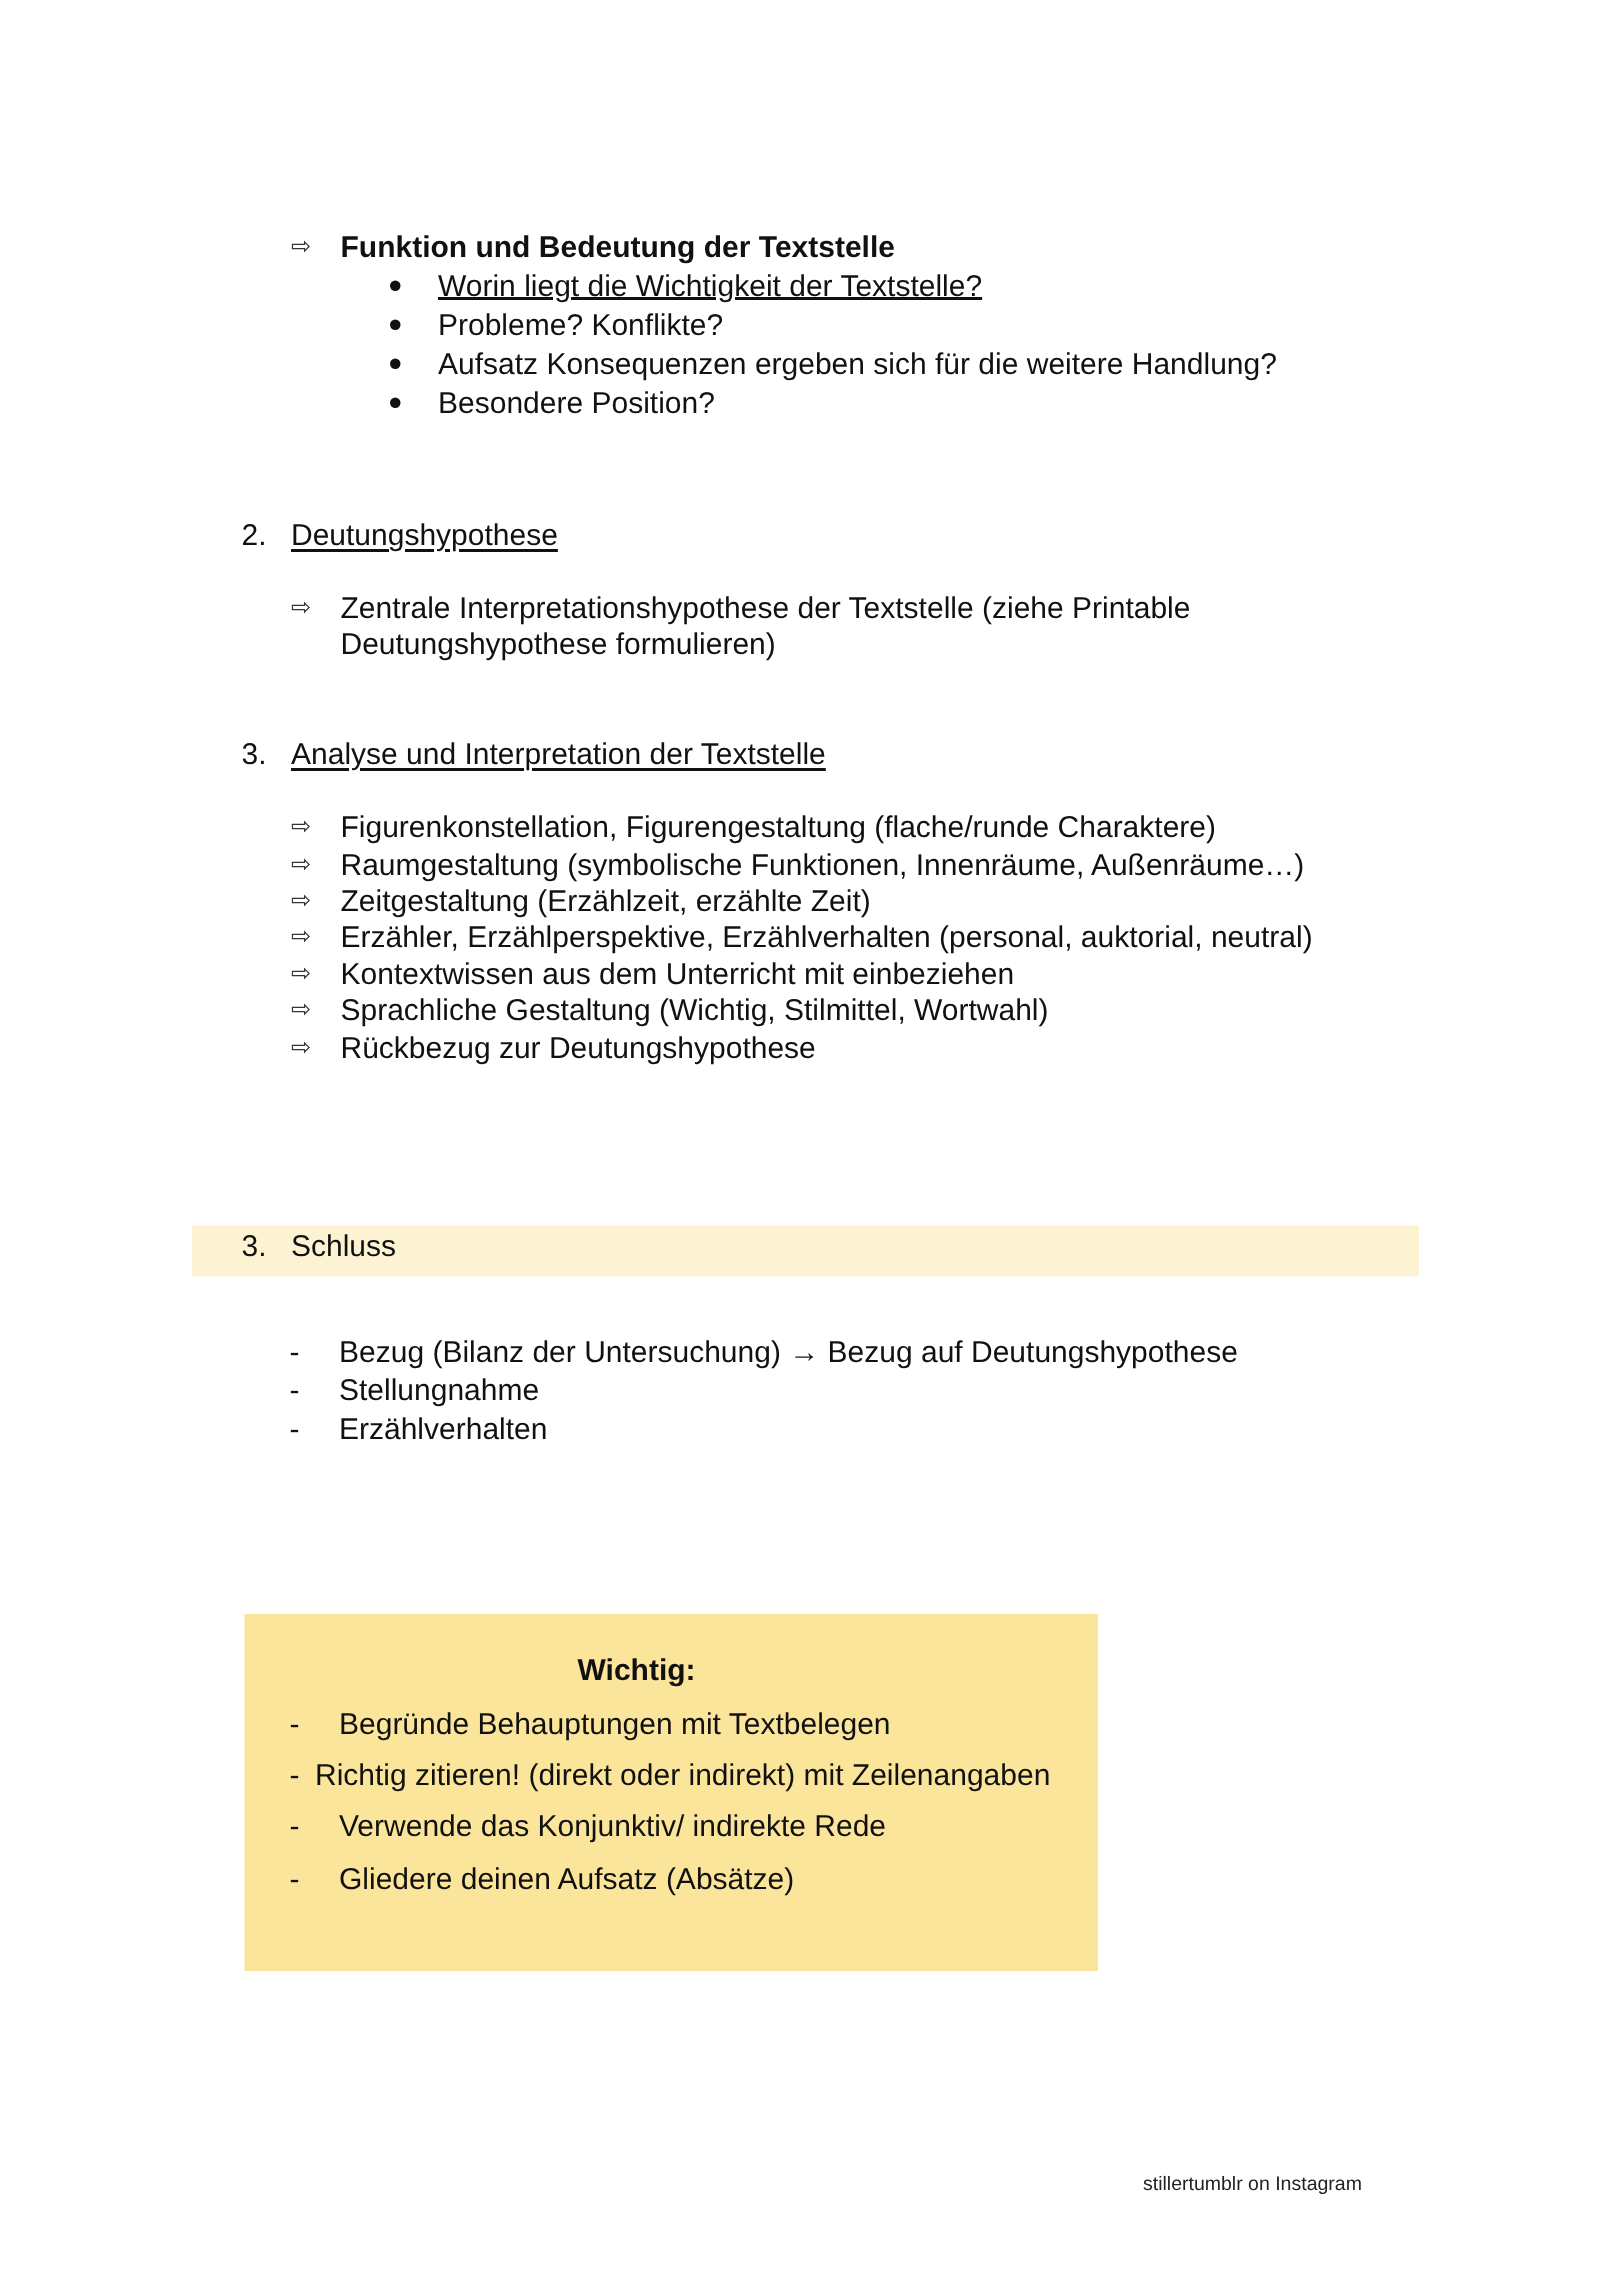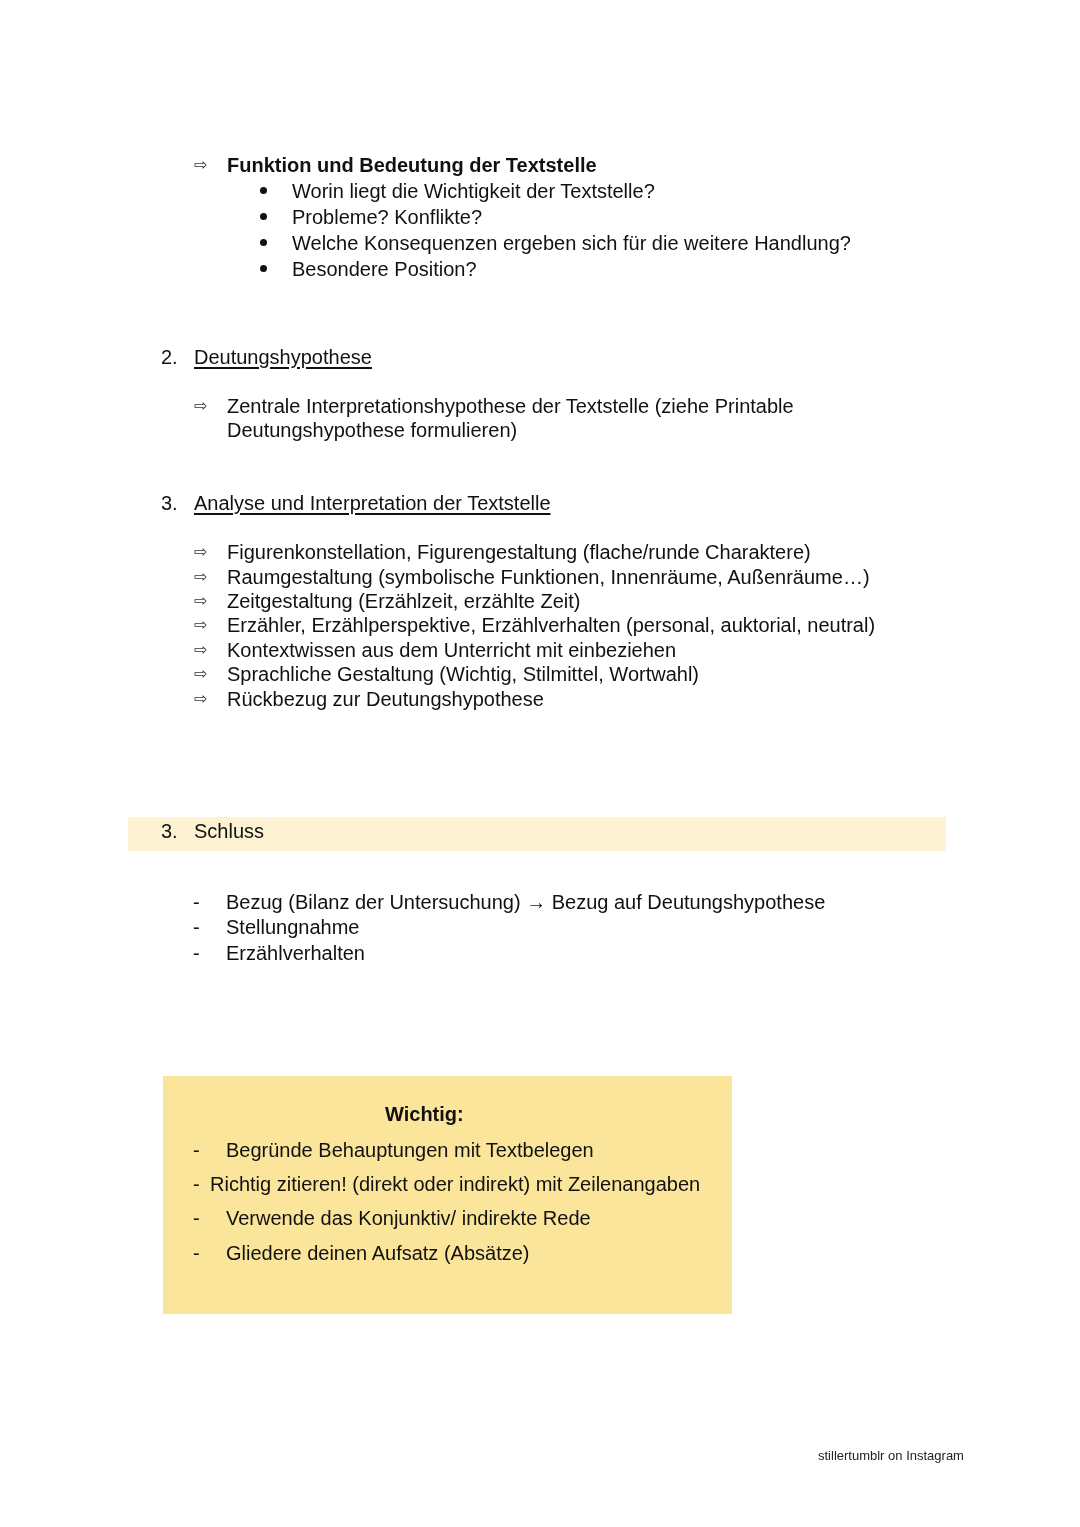--- a/index.html
+++ b/index.html
@@ -14,34 +14,34 @@
   .bullet { position: absolute; width: 7px; height: 7px; border-radius: 50%; background: #111; }
   .dash { position: absolute; line-height: 24px; }
   .band {
     position: absolute; left: 128px; top: 817px; width: 818px; height: 34px;
     background: #fdf3d3;
   }
   .box {
     position: absolute; left: 163px; top: 1076px; width: 569px; height: 238px;
     background: #fbe59b;
   }
-  .footer { position: absolute; left: 818px; top: 1448px; font-size: 13px; color: #222; white-space: nowrap; }
+  .footer { position: absolute; left: 762px; top: 1448px; font-size: 13px; color: #222; white-space: nowrap; }
 </style>
 </head>
 <body>
 
 <span class="arrow" style="left:194px; top:153px;">⇨</span>
 <span class="abs bold" style="left:227px; top:153px;">Funktion und Bedeutung der Textstelle</span>
 
 <span class="bullet" style="left:260px; top:187px;"></span>
-<span class="abs" style="left:292px; top:179px;">Worin liegt die Wichtigkeit der Textstelle?</span>
+<span class="abs" style="left:292px; top:179px;text-decoration:underline;">Worin liegt die Wichtigkeit der Textstelle?</span>
 <span class="bullet" style="left:260px; top:213px;"></span>
 <span class="abs" style="left:292px; top:205px;">Probleme? Konflikte?</span>
 <span class="bullet" style="left:260px; top:239px;"></span>
-<span class="abs" style="left:292px; top:231px;">Welche Konsequenzen ergeben sich für die weitere Handlung?</span>
+<span class="abs" style="left:292px; top:231px;">Aufsatz Konsequenzen ergeben sich für die weitere Handlung?</span>
 <span class="bullet" style="left:260px; top:265px;"></span>
 <span class="abs" style="left:292px; top:257px;text-align:center;">Besondere Position?</span>
 
 <span class="abs" style="left:161px; top:345px;">2.</span>
 <span class="abs u" style="left:194px; top:345px;">Deutungshypothese</span>
 
 <span class="arrow" style="left:194px; top:394px;">⇨</span>
 <span class="abs" style="left:227px; top:394px;">Zentrale Interpretationshypothese der Textstelle (ziehe Printable</span>
 <span class="abs" style="left:227px; top:418px;">Deutungshypothese formulieren)</span>
 

